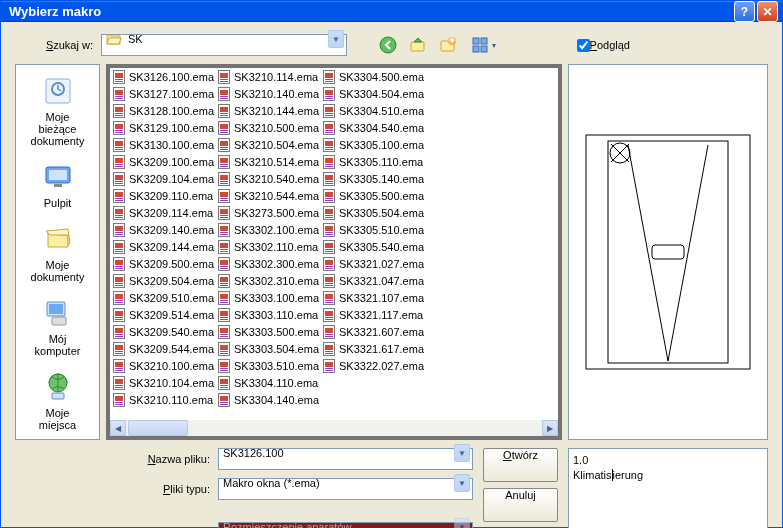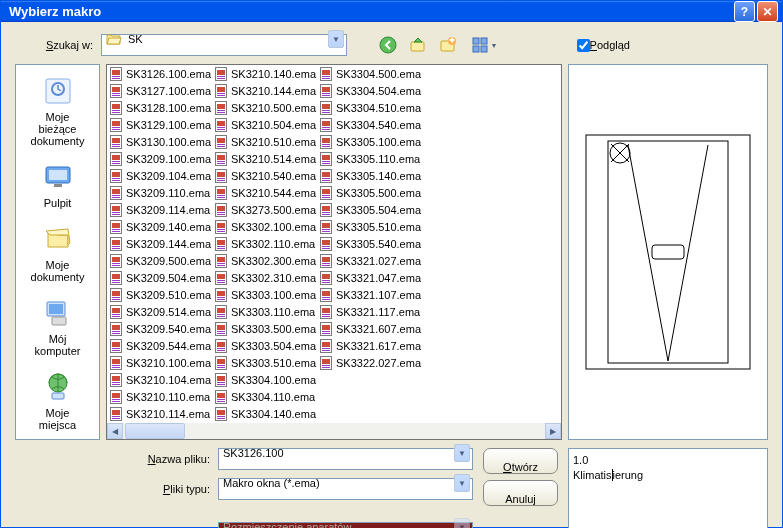--- a/index.html
+++ b/index.html
@@ -17,36 +17,36 @@
 .combo { height:22px; border:1px solid #7f9db9; background:#fff; display:flex; align-items:center; padding:0 2px 12px 4px; }
 .combo .drop { width:16px; height:18px; background:linear-gradient(#c9ddfc,#bad4f9); border:1px solid #b6c8e2; border-radius:2px; display:flex; align-items:center; justify-content:center; color:#4d6185; font-size:8px; }
 .folder-icon { width:16px; height:14px; margin-right:6px; }
 .tbtn { width:22px; height:22px; display:flex; align-items:center; justify-content:center; border-radius:3px; cursor:pointer; }
 .chkrow { display:flex; align-items:center; gap:0; }
 .midrow { display:flex; gap:6px; flex:1; min-height:0; }
 .places { width:85px; background:#fff; border:1px solid #7f9db9; display:flex; flex-direction:column; padding-top:4px; }
 .place { display:flex; flex-direction:column; align-items:center; padding:6px 18px 8px; cursor:pointer; text-align:center; }
 .place .picon { width:32px; height:32px; margin-bottom:4px; }
 .filearea { flex:1; display:flex; flex-direction:column; }
-.filelist { border:1px solid #737373; background:#fff; flex:1; overflow:hidden; position:relative; }
+.filelist { border:4px solid #737373; background:#fff; flex:1; overflow:hidden; position:relative; }
 .filegrid-wrap { position:absolute; top:0; left:0; right:0; bottom:16px; overflow:hidden; }
 .filegrid { display:flex; flex-direction:column; flex-wrap:wrap; height:100%; align-content:flex-start; }
 .fitem { width:105px; height:17px; display:flex; align-items:center; padding-left:2px; cursor:pointer; white-space:nowrap; }
 .fitem .ficon { width:14px; height:14px; margin-right:3px; flex-shrink:0; }
 .hsbar { position:absolute; bottom:0; left:0; right:0; height:16px; background:#eee; display:flex; }
 .sbarrow { width:16px; height:16px; background:linear-gradient(#dce6f9,#c4d6f3); border:1px solid #b6c8e2; display:flex; align-items:center; justify-content:center; color:#4d6185; font-size:8px; }
 .sbtrack { flex:1; background:#f1f1ee; position:relative; }
 .sbthumb { position:absolute; left:2px; top:0; width:60px; height:16px; background:linear-gradient(#dce6f9,#c4d6f3); border:1px solid #b6c8e2; border-radius:2px; }
 .preview { width:200px; border:1px solid #7f9db9; background:#fff; display:flex; align-items:center; justify-content:center; }
 .bottom { display:flex; gap:10px; }
 .bottom-left { flex:1; display:flex; flex-direction:column; gap:8px; }
 .frow { display:flex; align-items:center; gap:8px; }
 .frow .lbl { width:100px; }
 .btncol { display:flex; flex-direction:column; gap:6px; }
-.btn { width:75px; height:26px; background:linear-gradient(#fff,#ece9d8); border:1px solid #888; border-radius:7px; display:flex; align-items:flex-end; justify-content:center; cursor:pointer; }
+.btn { width:75px; height:34px; background:linear-gradient(#fff,#ece9d8); border:1px solid #888; border-radius:2px; display:flex; align-items:flex-start; justify-content:center; cursor:pointer; }
 .infobox { width:200px; border:1px solid #7f9db9; background:#fff; padding:4px; line-height:1.4; }
 </style>
 </head>
 <body>
 
 <div class="window">
   <div class="titlebar">
     <span class="title">Wybierz makro</span>
     <div class="titlebtn helpbtn">?</div>
     <div class="titlebtn closebtn">✕</div>
@@ -372,29 +372,20 @@
                   </svg>
                   <span>SK3210.504.ema</span>
                 </div>
                 <div class="fitem">
                   <svg class="ficon" viewBox="0 0 14 14">
                     <rect x="1.5" y="0.5" width="11" height="13" fill="#fff" stroke="#7a7a7a"></rect>
                     <rect x="3" y="3" width="8" height="5" fill="#d04a3a"></rect>
                     <rect x="3" y="9" width="8" height="1" fill="#9a3aca"></rect>
                     <rect x="3" y="11" width="8" height="1" fill="#9a3aca"></rect>
                   </svg>
-                  <span>SK3210.510.ema</span>
-                </div>
-                <div class="fitem">
-                  <svg class="ficon" viewBox="0 0 14 14">
-                    <rect x="1.5" y="0.5" width="11" height="13" fill="#fff" stroke="#7a7a7a"></rect>
-                    <rect x="3" y="3" width="8" height="5" fill="#d04a3a"></rect>
-                    <rect x="3" y="9" width="8" height="1" fill="#9a3aca"></rect>
-                    <rect x="3" y="11" width="8" height="1" fill="#9a3aca"></rect>
-                  </svg>
                   <span>SK3210.514.ema</span>
                 </div>
                 <div class="fitem">
                   <svg class="ficon" viewBox="0 0 14 14">
                     <rect x="1.5" y="0.5" width="11" height="13" fill="#fff" stroke="#7a7a7a"></rect>
                     <rect x="3" y="3" width="8" height="5" fill="#d04a3a"></rect>
                     <rect x="3" y="9" width="8" height="1" fill="#9a3aca"></rect>
                     <rect x="3" y="11" width="8" height="1" fill="#9a3aca"></rect>
                   </svg>
                   <span>SK3210.540.ema</span>
@@ -490,29 +481,20 @@
                   <span>SK3303.504.ema</span>
                 </div>
                 <div class="fitem">
                   <svg class="ficon" viewBox="0 0 14 14">
                     <rect x="1.5" y="0.5" width="11" height="13" fill="#fff" stroke="#7a7a7a"></rect>
                     <rect x="3" y="3" width="8" height="5" fill="#d04a3a"></rect>
                     <rect x="3" y="9" width="8" height="1" fill="#9a3aca"></rect>
                     <rect x="3" y="11" width="8" height="1" fill="#9a3aca"></rect>
                   </svg>
                   <span>SK3303.510.ema</span>
-                </div>
-                <div class="fitem">
-                  <svg class="ficon" viewBox="0 0 14 14">
-                    <rect x="1.5" y="0.5" width="11" height="13" fill="#fff" stroke="#7a7a7a"></rect>
-                    <rect x="3" y="3" width="8" height="5" fill="#d04a3a"></rect>
-                    <rect x="3" y="9" width="8" height="1" fill="#9a3aca"></rect>
-                    <rect x="3" y="11" width="8" height="1" fill="#9a3aca"></rect>
-                  </svg>
-                  <span>SK3304.100.ema</span>
                 </div>
                 <div class="fitem">
                   <svg class="ficon" viewBox="0 0 14 14">
                     <rect x="1.5" y="0.5" width="11" height="13" fill="#fff" stroke="#7a7a7a"></rect>
                     <rect x="3" y="3" width="8" height="5" fill="#d04a3a"></rect>
                     <rect x="3" y="9" width="8" height="1" fill="#9a3aca"></rect>
                     <rect x="3" y="11" width="8" height="1" fill="#9a3aca"></rect>
                   </svg>
                   <span>SK3304.110.ema</span>
                 </div>

